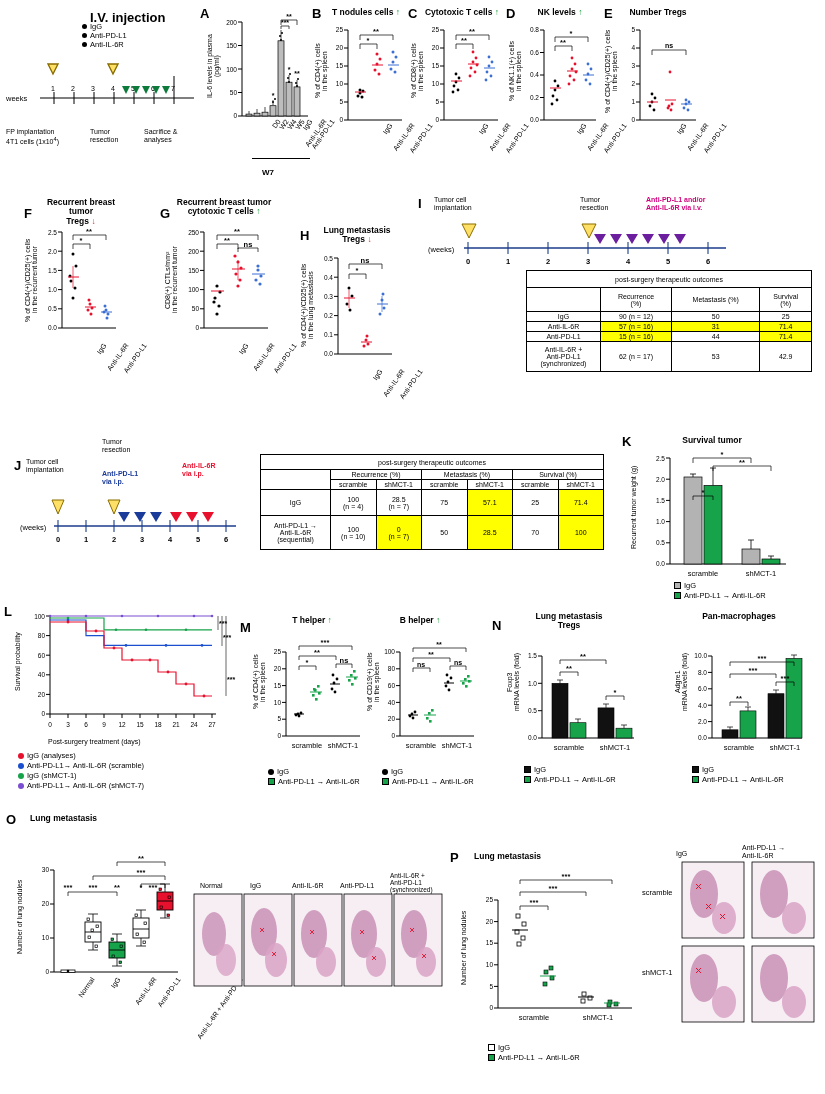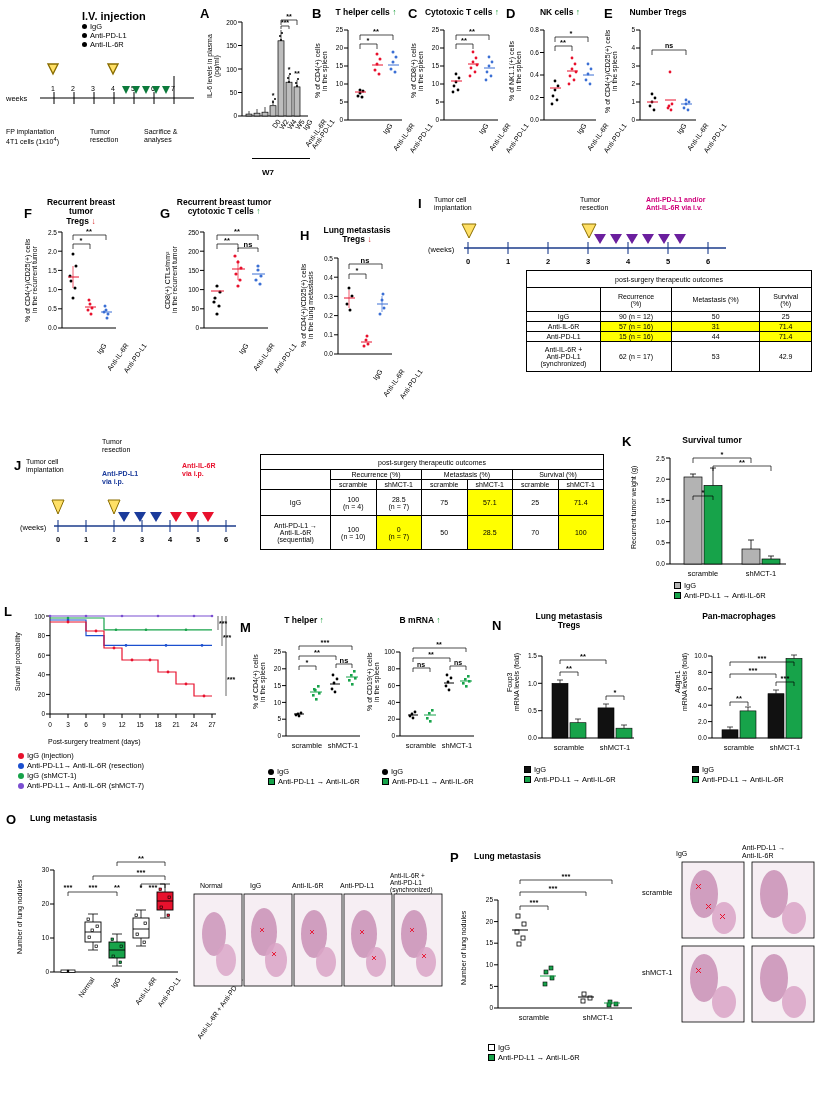--- a/index.html
+++ b/index.html
@@ -38,21 +38,21 @@
   .bold { font-weight: bold; }
   .legend-item { font-size: 7.5px; display: flex; align-items: center; gap: 3px; margin-top: 1px;}
   .sq { width: 7px; height: 7px; display: inline-block; border: 1px solid #000; }
   .dot { width: 6px; height: 6px; border-radius: 50%; display: inline-block; }
   svg { display: block; overflow: visible; }
 </style>
 </head>
 <body>
 
 <div class="fig" style="left:4px; top:10px; width:196px; height:150px;">
-  <div style="position:absolute; left:78px; top:0px; font-size:11px; font-weight:bold;">I.V. injection</div>
+  <div style="position:absolute; left:86px; top:0px; font-size:13px; font-weight:bold;">I.V. injection</div>
   <div style="position:absolute; left:78px; top:12px;">
     <div style="font-size:7.5px;"><span style="display:inline-block;width:5px;height:5px;border-radius:50%;background:#000;margin-right:3px;"></span><span>IgG</span></div>
     <div style="font-size:7.5px;"><span style="display:inline-block;width:5px;height:5px;border-radius:50%;background:#000;margin-right:3px;"></span><span>Anti-PD-L1</span></div>
     <div style="font-size:7.5px;"><span style="display:inline-block;width:5px;height:5px;border-radius:50%;background:#000;margin-right:3px;"></span><span>Anti-IL-6R</span></div>
   </div>
   <svg width="196" height="72" style="position:absolute; left:0; top:48px;">
     <line x1="36" y1="40" x2="190" y2="40" stroke="#000" stroke-width="1.2"></line>
     <g stroke="#000" stroke-width="1">
       <line x1="50" y1="34" x2="50" y2="46"></line>
         <line x1="70" y1="34" x2="70" y2="46"></line>
@@ -166,21 +166,21 @@
     <div class="xrot" style="position:absolute;left:26px;top:0;width:40px;">IgG</div>
     <div class="xrot" style="position:absolute;left:34px;top:0;width:46px;">Anti-IL-6R</div>
     <div class="xrot" style="position:absolute;left:42px;top:0;width:46px;">Anti-PD-L1</div>
   </div>
   <div style="position:absolute;left:62px;top:162px;font-size:8px;font-weight:bold;">W7</div>
   <div style="position:absolute;left:52px;top:152px;width:58px;height:1px;background:#000;"></div>
 </div>
 
 <div class="fig" style="left:312px; top:6px; width:94px; height:165px;">
   <div class="panel-letter" style="position:absolute;left:0;top:0;">B</div>
-  <div class="ttl" style="position:absolute;left:12px;top:2px;width:84px;"><span>T helper cells</span> <span class="ttl-up">↑</span></div>
+  <div class="ttl" style="position:absolute;left:12px;top:2px;width:84px;"><span>T nodules cells</span> <span class="ttl-up">↑</span></div>
   <div class="vlabel" style="position:absolute;left:2px;top:22px;height:86px;width:22px;">% of CD4(+) cells<br>in the spleen</div>
   <svg width="72" height="112" style="position:absolute;left:20px;top:18px;">
     <line x1="16" y1="6" x2="16" y2="96" stroke="#000"></line>
       <line x1="16" y1="96" x2="70" y2="96" stroke="#000"></line>
     <g stroke="#000">
         <line x1="12" y1="96" x2="16" y2="96"></line>
         <line x1="12" y1="78" x2="16" y2="78"></line>
         <line x1="12" y1="60" x2="16" y2="60"></line>
         <line x1="12" y1="42" x2="16" y2="42"></line>
         <line x1="12" y1="24" x2="16" y2="24"></line>
@@ -304,21 +304,21 @@
   </svg>
   <div style="position:absolute;left:34px;top:116px;width:62px;height:46px;">
     <div class="xrot" style="position:absolute;left:0px;top:0;width:42px;">IgG</div>
     <div class="xrot" style="position:absolute;left:18px;top:0;width:46px;">Anti-IL-6R</div>
     <div class="xrot" style="position:absolute;left:36px;top:0;width:46px;">Anti-PD-L1</div>
   </div>
 </div>
 
 <div class="fig" style="left:506px; top:6px; width:96px; height:165px;">
   <div class="panel-letter" style="position:absolute;left:0;top:0;">D</div>
-  <div class="ttl" style="position:absolute;left:14px;top:2px;width:80px;"><span>NK cells</span> <span class="ttl-up">↑</span></div>
+  <div class="ttl" style="position:absolute;left:14px;top:2px;width:80px;"><span>NK levels</span> <span class="ttl-up">↑</span></div>
   <div class="vlabel" style="position:absolute;left:2px;top:20px;height:90px;width:22px;">% of NK1.1(+) cells<br>in the spleen</div>
   <svg width="72" height="112" style="position:absolute;left:20px;top:18px;">
     <line x1="18" y1="6" x2="18" y2="96" stroke="#000"></line>
       <line x1="18" y1="96" x2="70" y2="96" stroke="#000"></line>
     <g stroke="#000">
         <line x1="14" y1="96" x2="18" y2="96"></line>
         <line x1="14" y1="73.5" x2="18" y2="73.5"></line>
         <line x1="14" y1="51" x2="18" y2="51"></line>
         <line x1="14" y1="28.5" x2="18" y2="28.5"></line>
         <line x1="14" y1="6" x2="18" y2="6"></line>
@@ -974,40 +974,40 @@
     <g font-size="7" font-weight="bold" font-family="Liberation Sans">
       <text x="193" y="16">***</text>
         <text x="197" y="30">***</text>
         <text x="201" y="72">***</text>
     </g>
   </svg>
   <div style="position:absolute;left:44px;top:134px;font-size:7px;">Post-surgery treatment (days)</div>
   <div style="position:absolute;left:14px;top:146px;">
     <div class="legend-item">
         <span class="dot" style="background:#e8112d;"></span>
-        <span>IgG (injection)</span>
+        <span>IgG (analyses)</span>
       </div>
     <div class="legend-item">
         <span class="dot" style="background:#1b4fcf;"></span>
-        <span>Anti-PD-L1→ Anti-IL-6R (resection)</span>
+        <span>Anti-PD-L1→ Anti-IL-6R (scramble)</span>
       </div>
     <div class="legend-item">
         <span class="dot" style="background:#17a34a;"></span>
         <span>IgG (shMCT-1)</span>
       </div>
     <div class="legend-item">
         <span class="dot" style="background:#7b4fd1;"></span>
         <span>Anti-PD-L1→ Anti-IL-6R (shMCT-7)</span>
       </div>
   </div>
 </div>
 
 <div class="fig" style="left:240px; top:604px; width:250px; height:200px;">
   <div class="panel-letter" style="position:absolute;left:0;top:16px;">M</div>
-  <div class="ttl" style="position:absolute;left:22px;top:12px;width:84px;"><span>T helper</span> <span class="ttl-up">↑</span></div>
+  <div class="ttl" style="position:absolute;left:30px;top:12px;width:84px;"><span>T helper</span> <span class="ttl-up">↑</span></div>
   <div class="vlabel" style="position:absolute;left:12px;top:34px;height:88px;width:20px;">% of CD4(+) cells<br>in the spleen</div>
   <svg width="100" height="122" style="position:absolute;left:28px;top:28px;">
     <line x1="18" y1="20" x2="18" y2="104" stroke="#000"></line>
       <line x1="18" y1="104" x2="92" y2="104" stroke="#000"></line>
     <g stroke="#000">
         <line x1="14" y1="104" x2="18" y2="104"></line>
         <line x1="14" y1="87.2" x2="18" y2="87.2"></line>
         <line x1="14" y1="70.4" x2="18" y2="70.4"></line>
         <line x1="14" y1="53.6" x2="18" y2="53.6"></line>
         <line x1="14" y1="36.8" x2="18" y2="36.8"></line>
@@ -1071,21 +1071,21 @@
         <text x="39" y="33">*</text>
         <text x="49" y="23">**</text>
         <text x="57" y="13">***</text>
         <text x="76" y="31">ns</text>
       </g>
     <g font-size="7.5" text-anchor="middle" font-family="Liberation Sans">
         <text x="39" y="116">scramble</text>
         <text x="75" y="116">shMCT-1</text>
       </g>
   </svg>
-  <div class="ttl" style="position:absolute;left:140px;top:12px;width:80px;"><span>B mRNA</span> <span class="ttl-up">↑</span></div>
+  <div class="ttl" style="position:absolute;left:140px;top:12px;width:80px;"><span>B helper</span> <span class="ttl-up">↑</span></div>
   <div class="vlabel" style="position:absolute;left:126px;top:34px;height:88px;width:20px;">% of CD19(+) cells<br>in the spleen</div>
   <svg width="100" height="122" style="position:absolute;left:142px;top:28px;">
     <line x1="18" y1="20" x2="18" y2="104" stroke="#000"></line>
       <line x1="18" y1="104" x2="92" y2="104" stroke="#000"></line>
     <g stroke="#000">
         <line x1="14" y1="104" x2="18" y2="104"></line>
         <line x1="14" y1="87.2" x2="18" y2="87.2"></line>
         <line x1="14" y1="70.4" x2="18" y2="70.4"></line>
         <line x1="14" y1="53.6" x2="18" y2="53.6"></line>
         <line x1="14" y1="36.8" x2="18" y2="36.8"></line>

